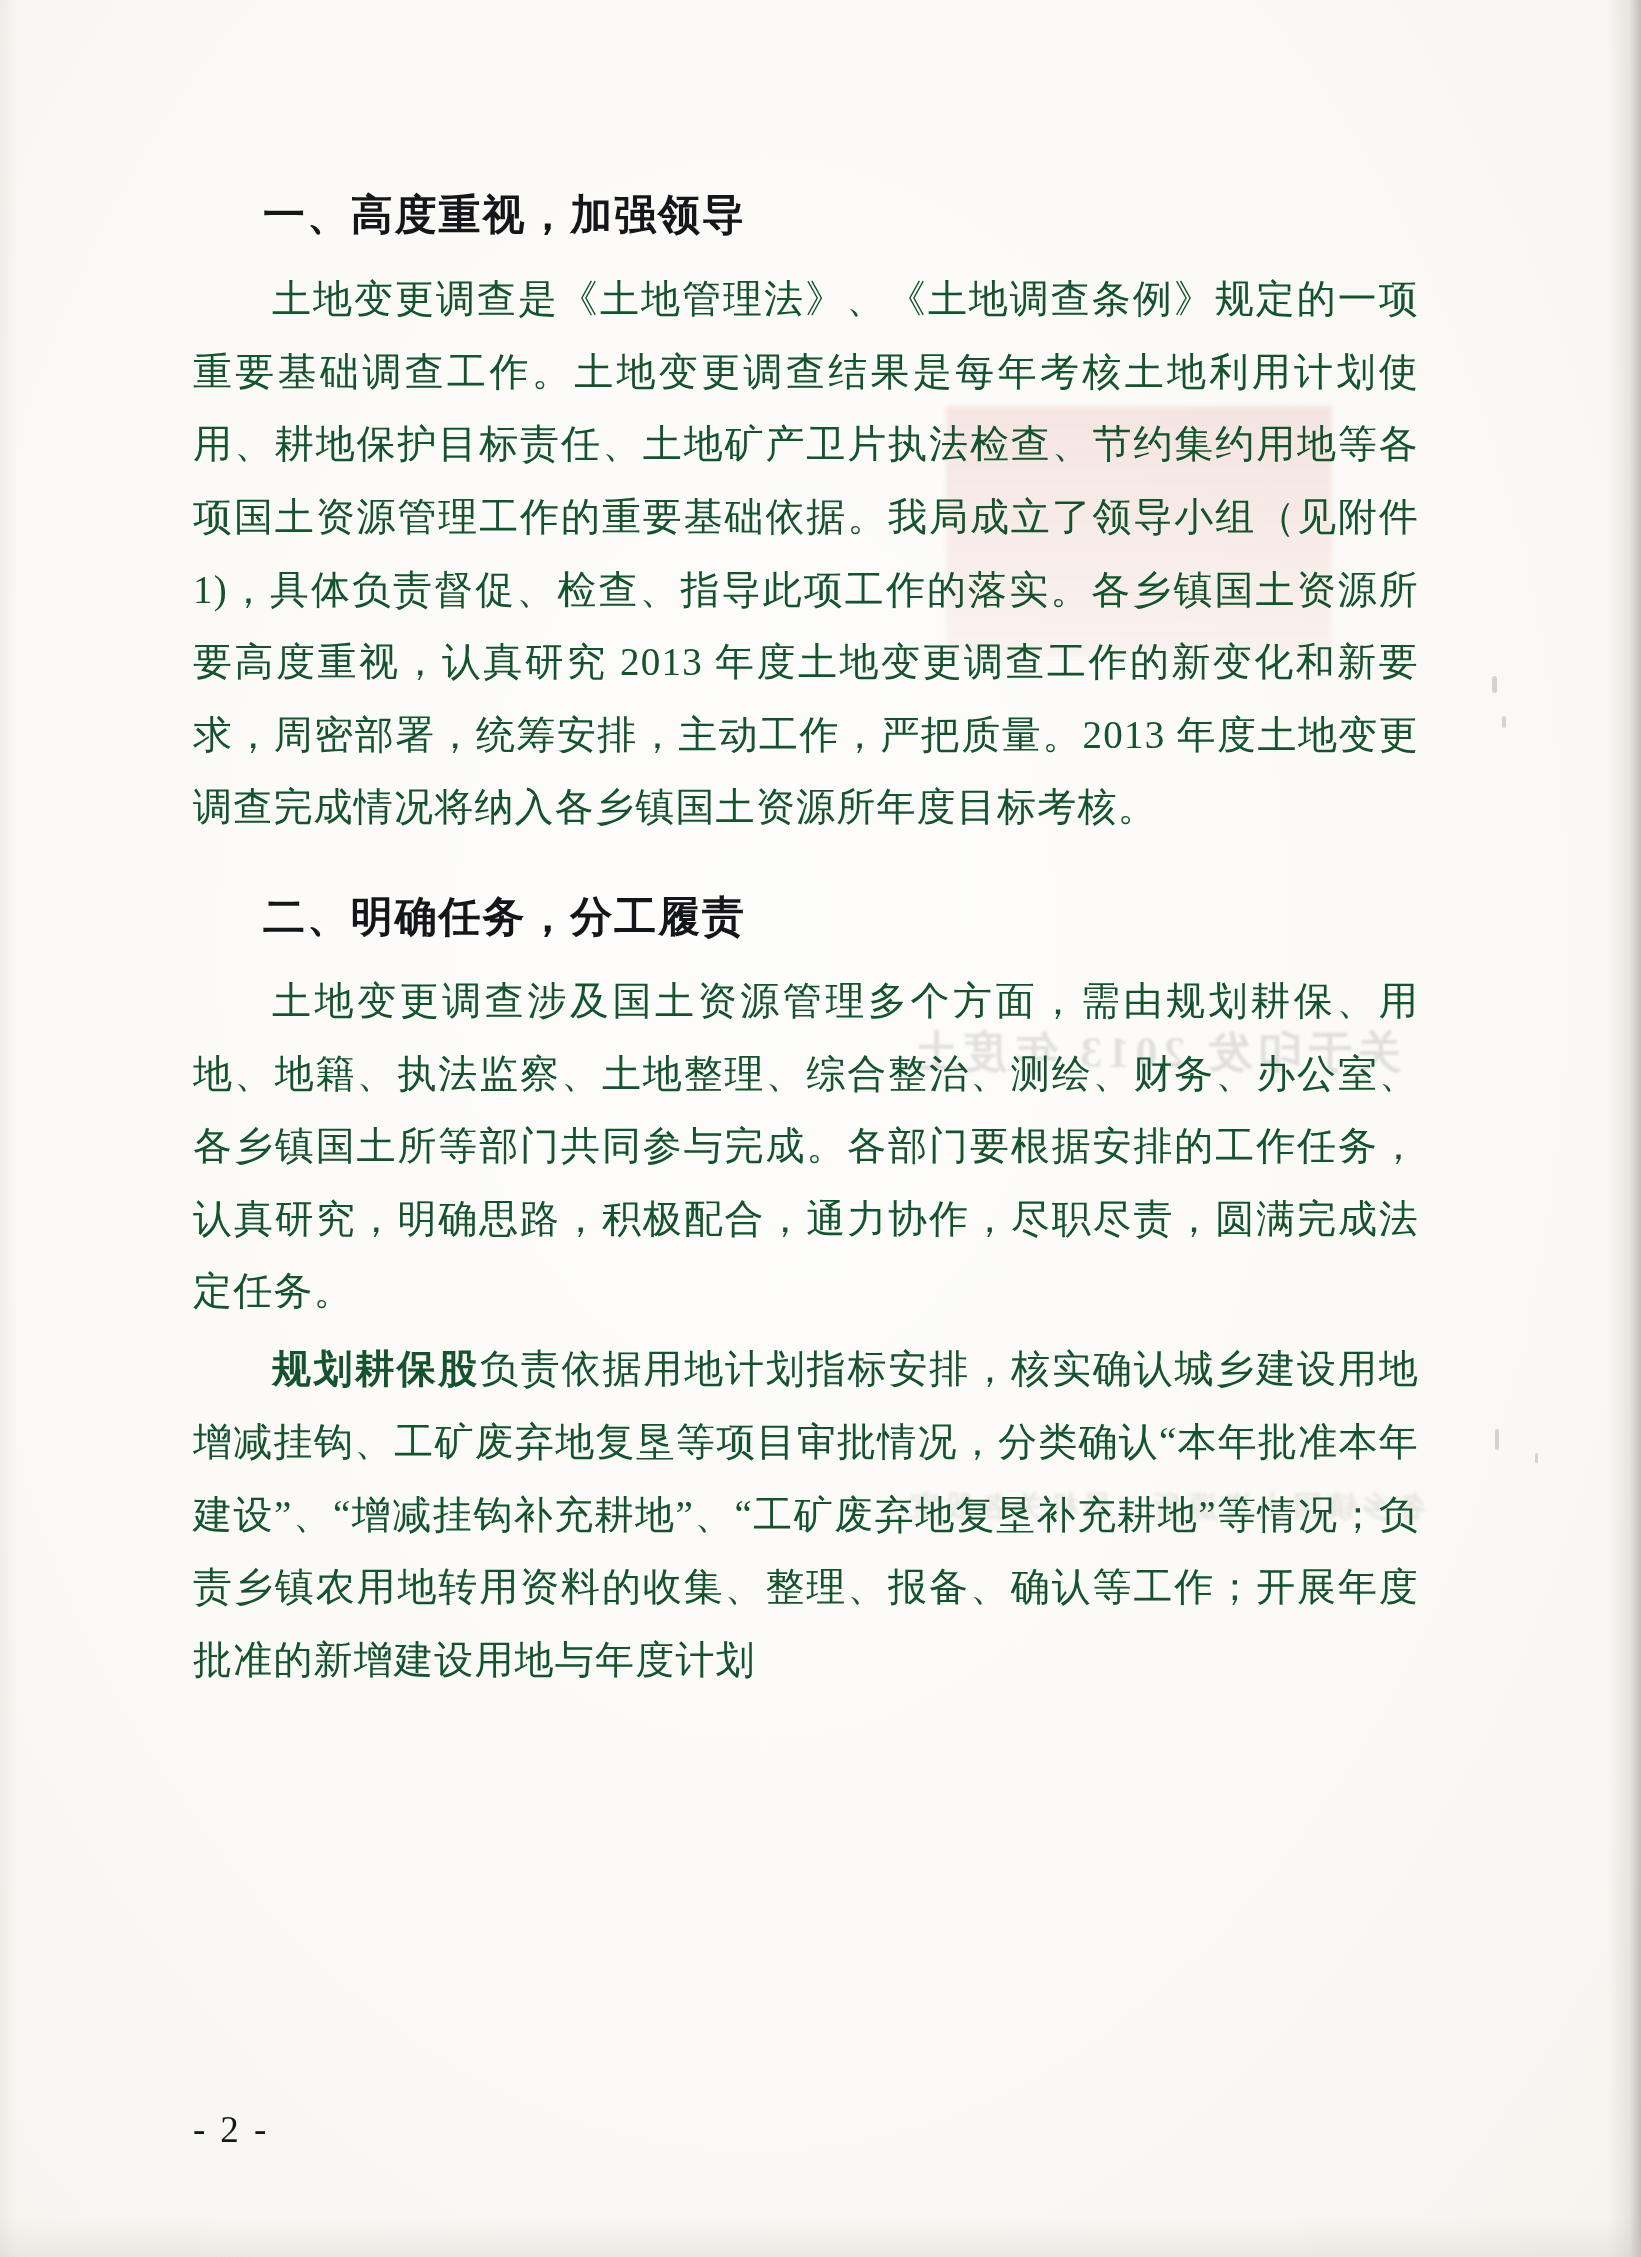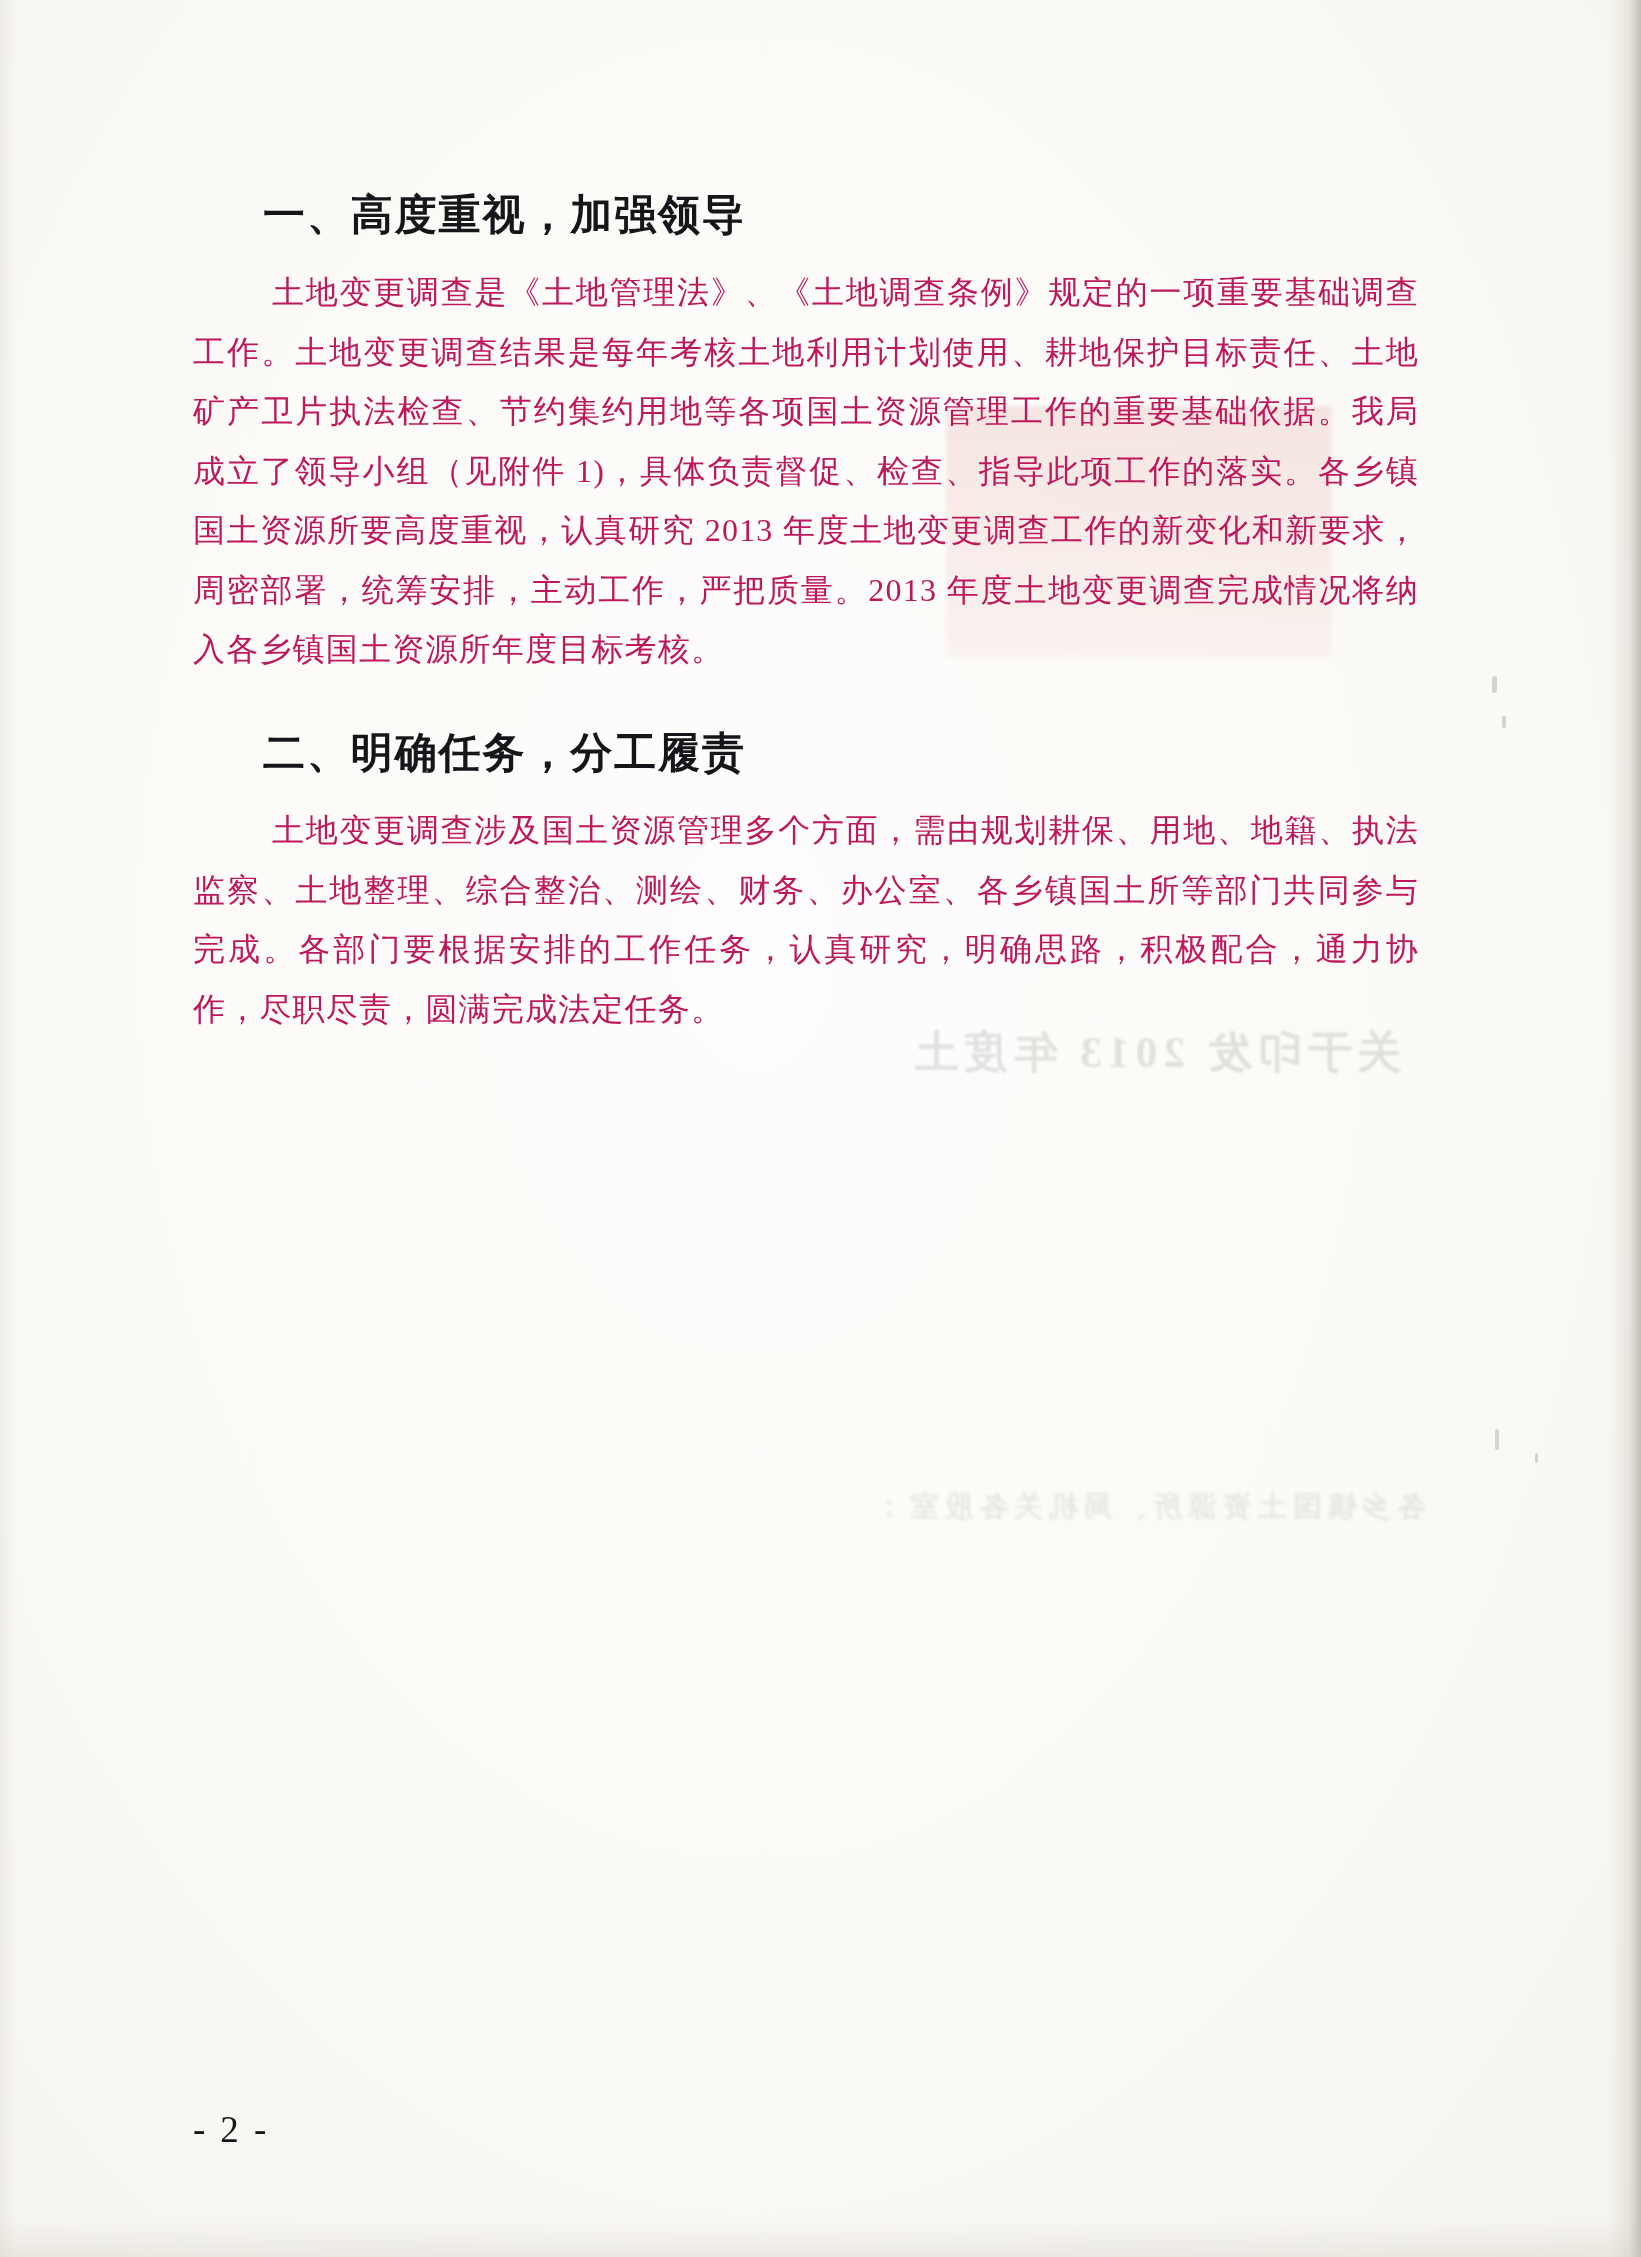--- a/index.html
+++ b/index.html
@@ -114,22 +114,22 @@
     padding-left: 70px;
     letter-spacing: 1.9px;
     line-height: 1.5;
   }
   h2.section-heading.second {
     margin-top: 41px;
   }
 
   p.body-text {
     font-family: "Liberation Serif", "DejaVu Serif", serif;
-    font-size: 32px;
-    color: #be185d;
+    font-size: 39px;
+    color: #14532d;
     margin: 0 0 5.8px 0;
     line-height: 1.86;
     text-align: justify;
     text-justify: inter-ideograph;
     text-indent: 79px;
     letter-spacing: 1.2px;
   }
   p.body-text .lead {
     font-family: "DejaVu Sans", "Liberation Sans", sans-serif;
     font-weight: bold;
@@ -169,20 +169,21 @@
   <div class="content">
 
     <h2 class="section-heading">一、高度重视，加强领导</h2>
 
     <p class="body-text">土地变更调查是《土地管理法》、《土地调查条例》规定的一项重要基础调查工作。土地变更调查结果是每年考核土地利用计划使用、耕地保护目标责任、土地矿产卫片执法检查、节约集约用地等各项国土资源管理工作的重要基础依据。我局成立了领导小组（见附件 1)，具体负责督促、检查、指导此项工作的落实。各乡镇国土资源所要高度重视，认真研究 2013 年度土地变更调查工作的新变化和新要求，周密部署，统筹安排，主动工作，严把质量。2013 年度土地变更调查完成情况将纳入各乡镇国土资源所年度目标考核。</p>
 
     <h2 class="section-heading second">二、明确任务，分工履责</h2>
 
     <p class="body-text">土地变更调查涉及国土资源管理多个方面，需由规划耕保、用地、地籍、执法监察、土地整理、综合整治、测绘、财务、办公室、各乡镇国土所等部门共同参与完成。各部门要根据安排的工作任务，认真研究，明确思路，积极配合，通力协作，尽职尽责，圆满完成法定任务。</p>
 
+    <p class="body-text"><span class="lead">规划耕保股</span><span>负责依据用地计划指标安排，核实确认城乡建设用地增减挂钩、工矿废弃地复垦等项目审批情况，分类确认“本年批准本年建设”、“增减挂钩补充耕地”、“工矿废弃地复垦补充耕地”等情况；负责乡镇农用地转用资料的收集、整理、报备、确认等工作；开展年度批准的新增建设用地与年度计划</span></p>
 
   </div>
 
   <div class="page-number">- 2 -</div>
 
   <div class="speck" style="left:1492px; top:676px; width:4.8px; height:17.4px; border-radius:2.9px;"></div>
   <div class="speck" style="left:1502px; top:716px; width:3.9px; height:11.6px; border-radius:2.9px;"></div>
   <div class="speck" style="left:1495px; top:1429px; width:3.9px; height:21px; border-radius:2.9px;"></div>
   <div class="speck" style="left:1535px; top:1453px; width:2.9px; height:9.7px; border-radius:2.9px;"></div>
 

